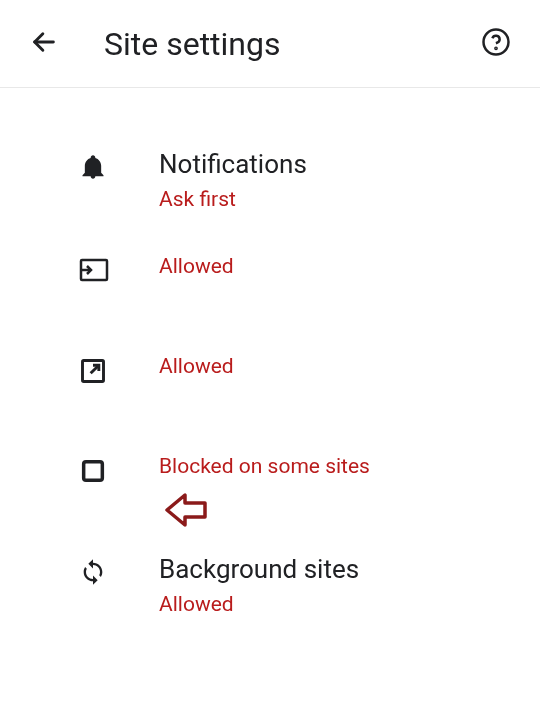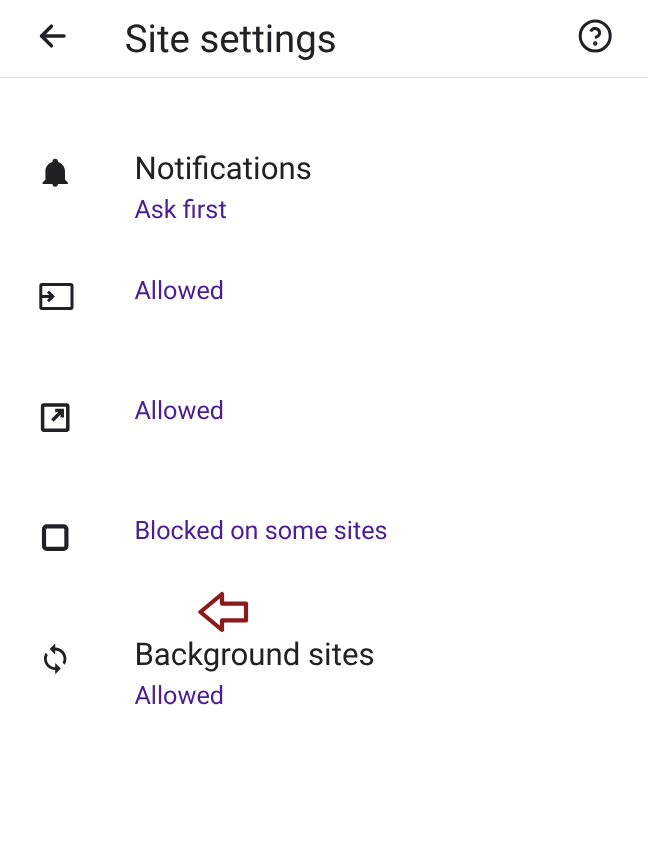--- a/index.html
+++ b/index.html
@@ -10,21 +10,21 @@
     body {
       font-family: Roboto, 'Segoe UI', Arial, sans-serif;
       width: 540px;
       height: 702px;
       background: #ffffff;
       overflow: hidden;
     }
     .header {
       display: flex;
       align-items: center;
-      height: 65px;
+      height: 88px;
       padding: 0 24px;
       border-bottom: 1px solid #e8e8e8;
     }
     .back-button {
       width: 40px;
       height: 40px;
       display: flex;
       align-items: center;
       justify-content: center;
       cursor: pointer;
@@ -46,20 +46,21 @@
     }
     .settings-list {
       padding-top: 40px;
     }
     .settings-item {
       display: flex;
       align-items: flex-start;
       padding: 20px 32px;
       cursor: pointer;
       min-height: 100px;
+      margin-left: 47px;
     }
     .item-icon {
       width: 56px;
       display: flex;
       align-items: center;
       justify-content: flex-start;
       padding-top: 4px;
       margin-right: 24px;
     }
     .item-text {
@@ -69,21 +70,21 @@
     }
     .item-title {
       font-size: 26px;
       font-weight: 400;
       color: #202124;
       line-height: 1.3;
     }
     .item-subtitle {
       font-size: 21px;
       font-weight: 400;
-      color: #4c1d95;
+      color: #b91c1c;
       line-height: 1.3;
     }
     .annotation-arrow {
       position: absolute;
       left: 165px;
       top: 491px;
       pointer-events: none;
     }
   </style>
 </head>

